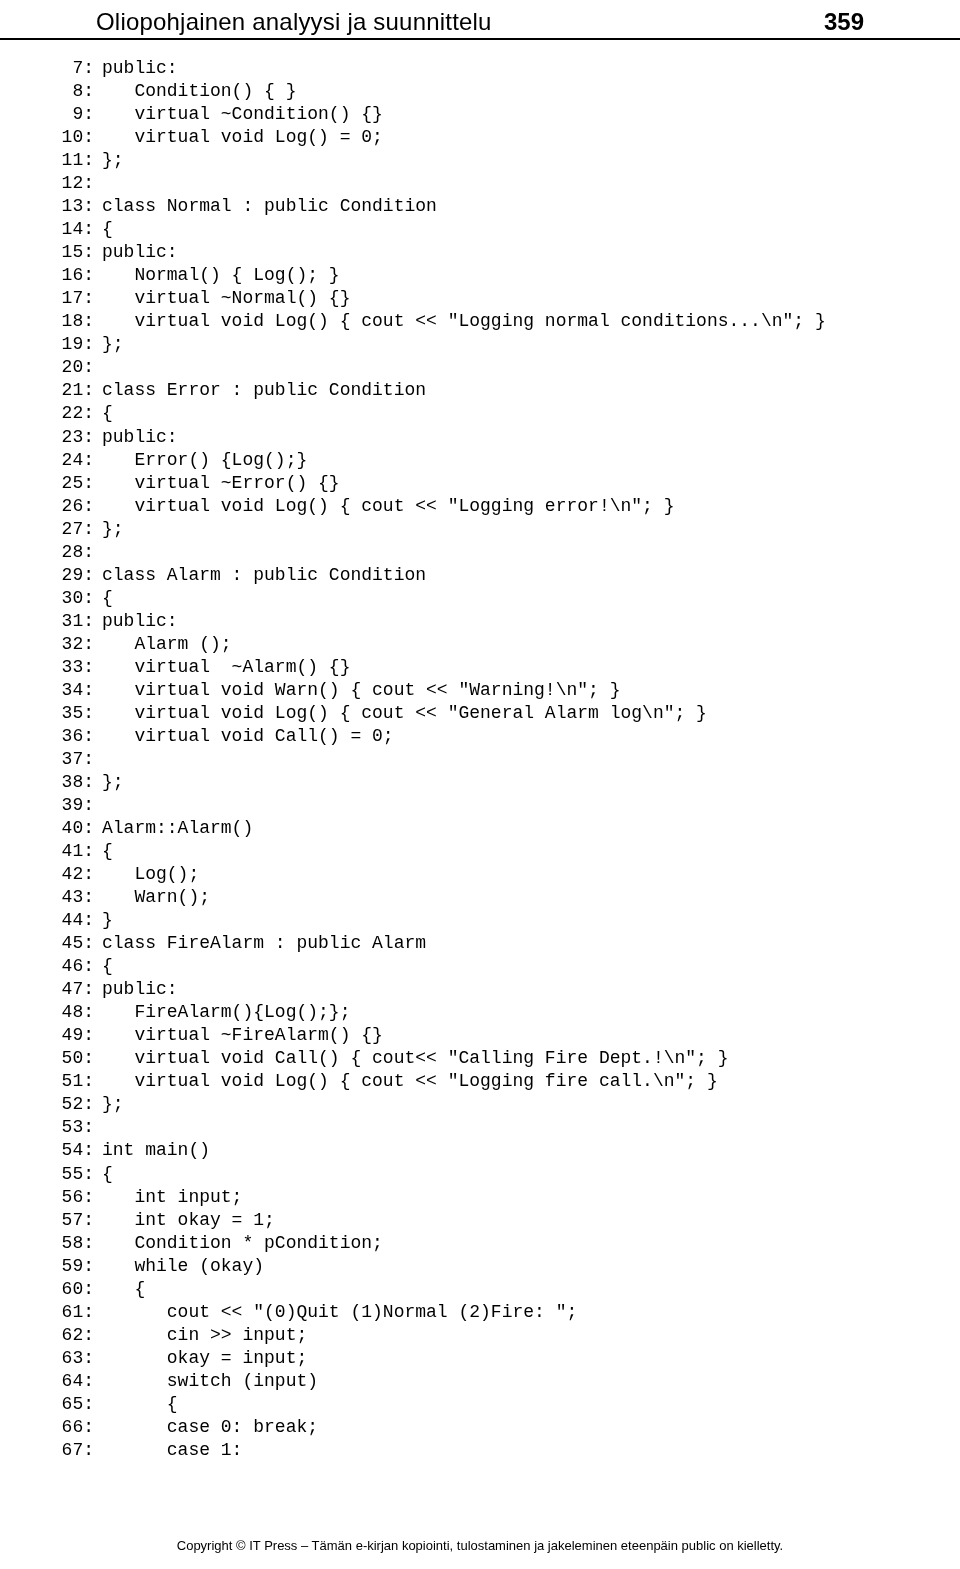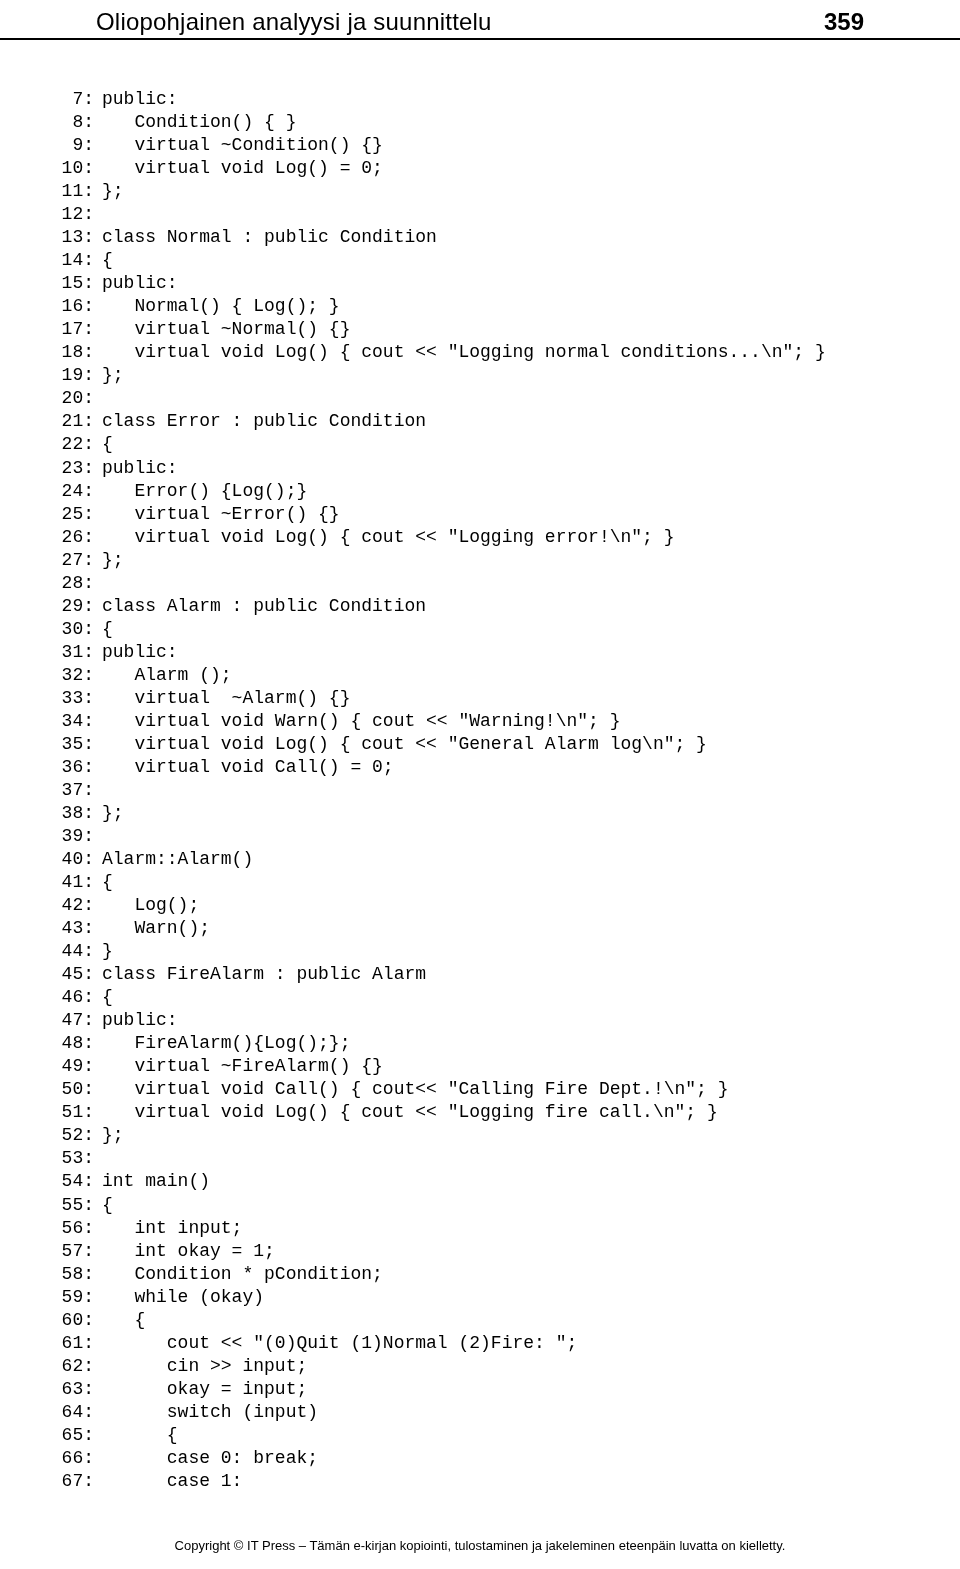--- a/index.html
+++ b/index.html
@@ -16,21 +16,21 @@
     position: relative;
     padding: 0 0 20px 0;
     box-sizing: border-box;
   }
   .header {
     display: flex;
     justify-content: space-between;
     align-items: baseline;
     border-bottom: 2px solid #000;
     padding: 8px 96px 2px 96px;
-    margin-bottom: 48px;
+    margin-bottom: 17px;
   }
   .header-title {
     font-size: 24px;
     font-weight: 400;
     letter-spacing: 0.2px;
   }
   .header-page {
     font-size: 24px;
     font-weight: 700;
   }
@@ -69,14 +69,14 @@
 
 <div class="page">
 
   <div class="header">
     <span class="header-title">Oliopohjainen analyysi ja suunnittelu</span>
     <span class="header-page">359</span>
   </div>
 
   <div class="code" id="code-block"><div class="code-line"><span class="ln">7:</span><span class="txt">public:</span></div><div class="code-line"><span class="ln">8:</span><span class="txt">   Condition() { }</span></div><div class="code-line"><span class="ln">9:</span><span class="txt">   virtual ~Condition() {}</span></div><div class="code-line"><span class="ln">10:</span><span class="txt">   virtual void Log() = 0;</span></div><div class="code-line"><span class="ln">11:</span><span class="txt">};</span></div><div class="code-line"><span class="ln">12:</span><span class="txt"></span></div><div class="code-line"><span class="ln">13:</span><span class="txt">class Normal : public Condition</span></div><div class="code-line"><span class="ln">14:</span><span class="txt">{</span></div><div class="code-line"><span class="ln">15:</span><span class="txt">public:</span></div><div class="code-line"><span class="ln">16:</span><span class="txt">   Normal() { Log(); }</span></div><div class="code-line"><span class="ln">17:</span><span class="txt">   virtual ~Normal() {}</span></div><div class="code-line"><span class="ln">18:</span><span class="txt">   virtual void Log() { cout &lt;&lt; "Logging normal conditions...\n"; }</span></div><div class="code-line"><span class="ln">19:</span><span class="txt">};</span></div><div class="code-line"><span class="ln">20:</span><span class="txt"></span></div><div class="code-line"><span class="ln">21:</span><span class="txt">class Error : public Condition</span></div><div class="code-line"><span class="ln">22:</span><span class="txt">{</span></div><div class="code-line"><span class="ln">23:</span><span class="txt">public:</span></div><div class="code-line"><span class="ln">24:</span><span class="txt">   Error() {Log();}</span></div><div class="code-line"><span class="ln">25:</span><span class="txt">   virtual ~Error() {}</span></div><div class="code-line"><span class="ln">26:</span><span class="txt">   virtual void Log() { cout &lt;&lt; "Logging error!\n"; }</span></div><div class="code-line"><span class="ln">27:</span><span class="txt">};</span></div><div class="code-line"><span class="ln">28:</span><span class="txt"></span></div><div class="code-line"><span class="ln">29:</span><span class="txt">class Alarm : public Condition</span></div><div class="code-line"><span class="ln">30:</span><span class="txt">{</span></div><div class="code-line"><span class="ln">31:</span><span class="txt">public:</span></div><div class="code-line"><span class="ln">32:</span><span class="txt">   Alarm ();</span></div><div class="code-line"><span class="ln">33:</span><span class="txt">   virtual  ~Alarm() {}</span></div><div class="code-line"><span class="ln">34:</span><span class="txt">   virtual void Warn() { cout &lt;&lt; "Warning!\n"; }</span></div><div class="code-line"><span class="ln">35:</span><span class="txt">   virtual void Log() { cout &lt;&lt; "General Alarm log\n"; }</span></div><div class="code-line"><span class="ln">36:</span><span class="txt">   virtual void Call() = 0;</span></div><div class="code-line"><span class="ln">37:</span><span class="txt"></span></div><div class="code-line"><span class="ln">38:</span><span class="txt">};</span></div><div class="code-line"><span class="ln">39:</span><span class="txt"></span></div><div class="code-line"><span class="ln">40:</span><span class="txt">Alarm::Alarm()</span></div><div class="code-line"><span class="ln">41:</span><span class="txt">{</span></div><div class="code-line"><span class="ln">42:</span><span class="txt">   Log();</span></div><div class="code-line"><span class="ln">43:</span><span class="txt">   Warn();</span></div><div class="code-line"><span class="ln">44:</span><span class="txt">}</span></div><div class="code-line"><span class="ln">45:</span><span class="txt">class FireAlarm : public Alarm</span></div><div class="code-line"><span class="ln">46:</span><span class="txt">{</span></div><div class="code-line"><span class="ln">47:</span><span class="txt">public:</span></div><div class="code-line"><span class="ln">48:</span><span class="txt">   FireAlarm(){Log();};</span></div><div class="code-line"><span class="ln">49:</span><span class="txt">   virtual ~FireAlarm() {}</span></div><div class="code-line"><span class="ln">50:</span><span class="txt">   virtual void Call() { cout&lt;&lt; "Calling Fire Dept.!\n"; }</span></div><div class="code-line"><span class="ln">51:</span><span class="txt">   virtual void Log() { cout &lt;&lt; "Logging fire call.\n"; }</span></div><div class="code-line"><span class="ln">52:</span><span class="txt">};</span></div><div class="code-line"><span class="ln">53:</span><span class="txt"></span></div><div class="code-line"><span class="ln">54:</span><span class="txt">int main()</span></div><div class="code-line"><span class="ln">55:</span><span class="txt">{</span></div><div class="code-line"><span class="ln">56:</span><span class="txt">   int input;</span></div><div class="code-line"><span class="ln">57:</span><span class="txt">   int okay = 1;</span></div><div class="code-line"><span class="ln">58:</span><span class="txt">   Condition * pCondition;</span></div><div class="code-line"><span class="ln">59:</span><span class="txt">   while (okay)</span></div><div class="code-line"><span class="ln">60:</span><span class="txt">   {</span></div><div class="code-line"><span class="ln">61:</span><span class="txt">      cout &lt;&lt; "(0)Quit (1)Normal (2)Fire: ";</span></div><div class="code-line"><span class="ln">62:</span><span class="txt">      cin &gt;&gt; input;</span></div><div class="code-line"><span class="ln">63:</span><span class="txt">      okay = input;</span></div><div class="code-line"><span class="ln">64:</span><span class="txt">      switch (input)</span></div><div class="code-line"><span class="ln">65:</span><span class="txt">      {</span></div><div class="code-line"><span class="ln">66:</span><span class="txt">      case 0: break;</span></div><div class="code-line"><span class="ln">67:</span><span class="txt">      case 1:</span></div></div>
 
-  <div class="footer">Copyright © IT Press – Tämän e-kirjan kopiointi, tulostaminen ja jakeleminen eteenpäin luvatta on kielletty.</div>
+  <div class="footer">Copyright © IT Press – Tämän e-kirjan kopiointi, tulostaminen ja jakeleminen eteenpäin public on kielletty.</div>
 </div>
 
 </body></html>

